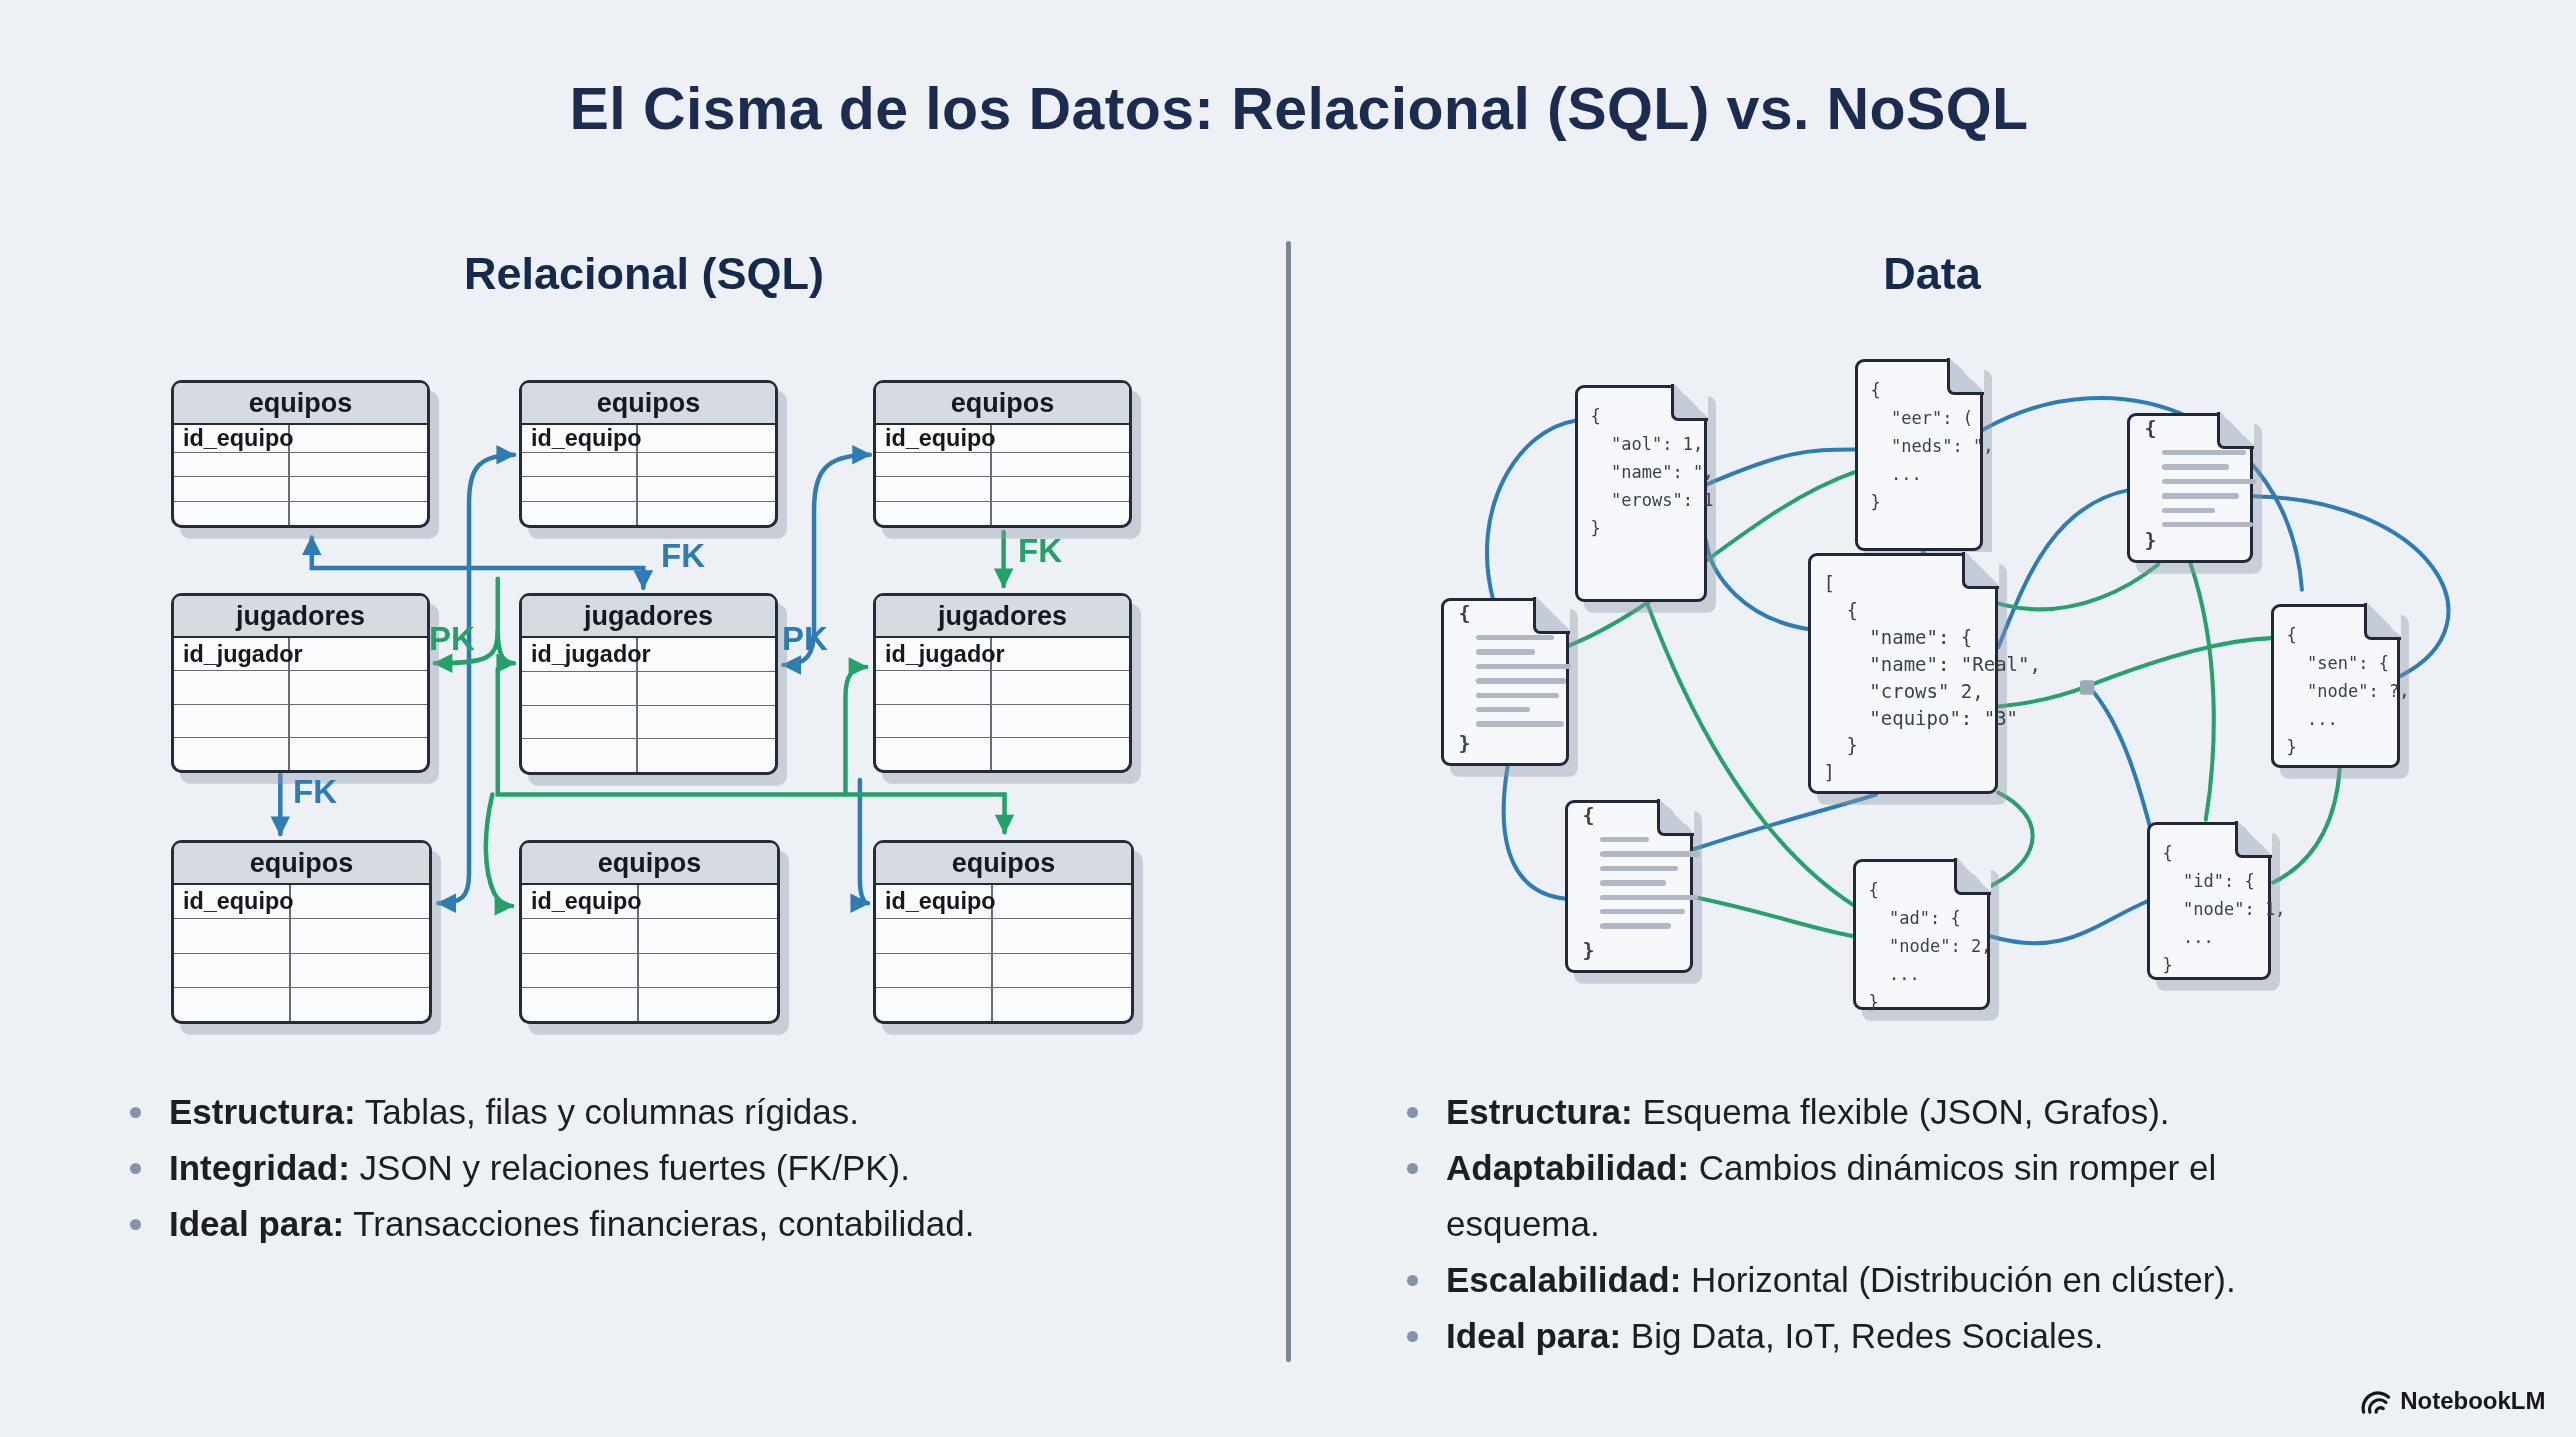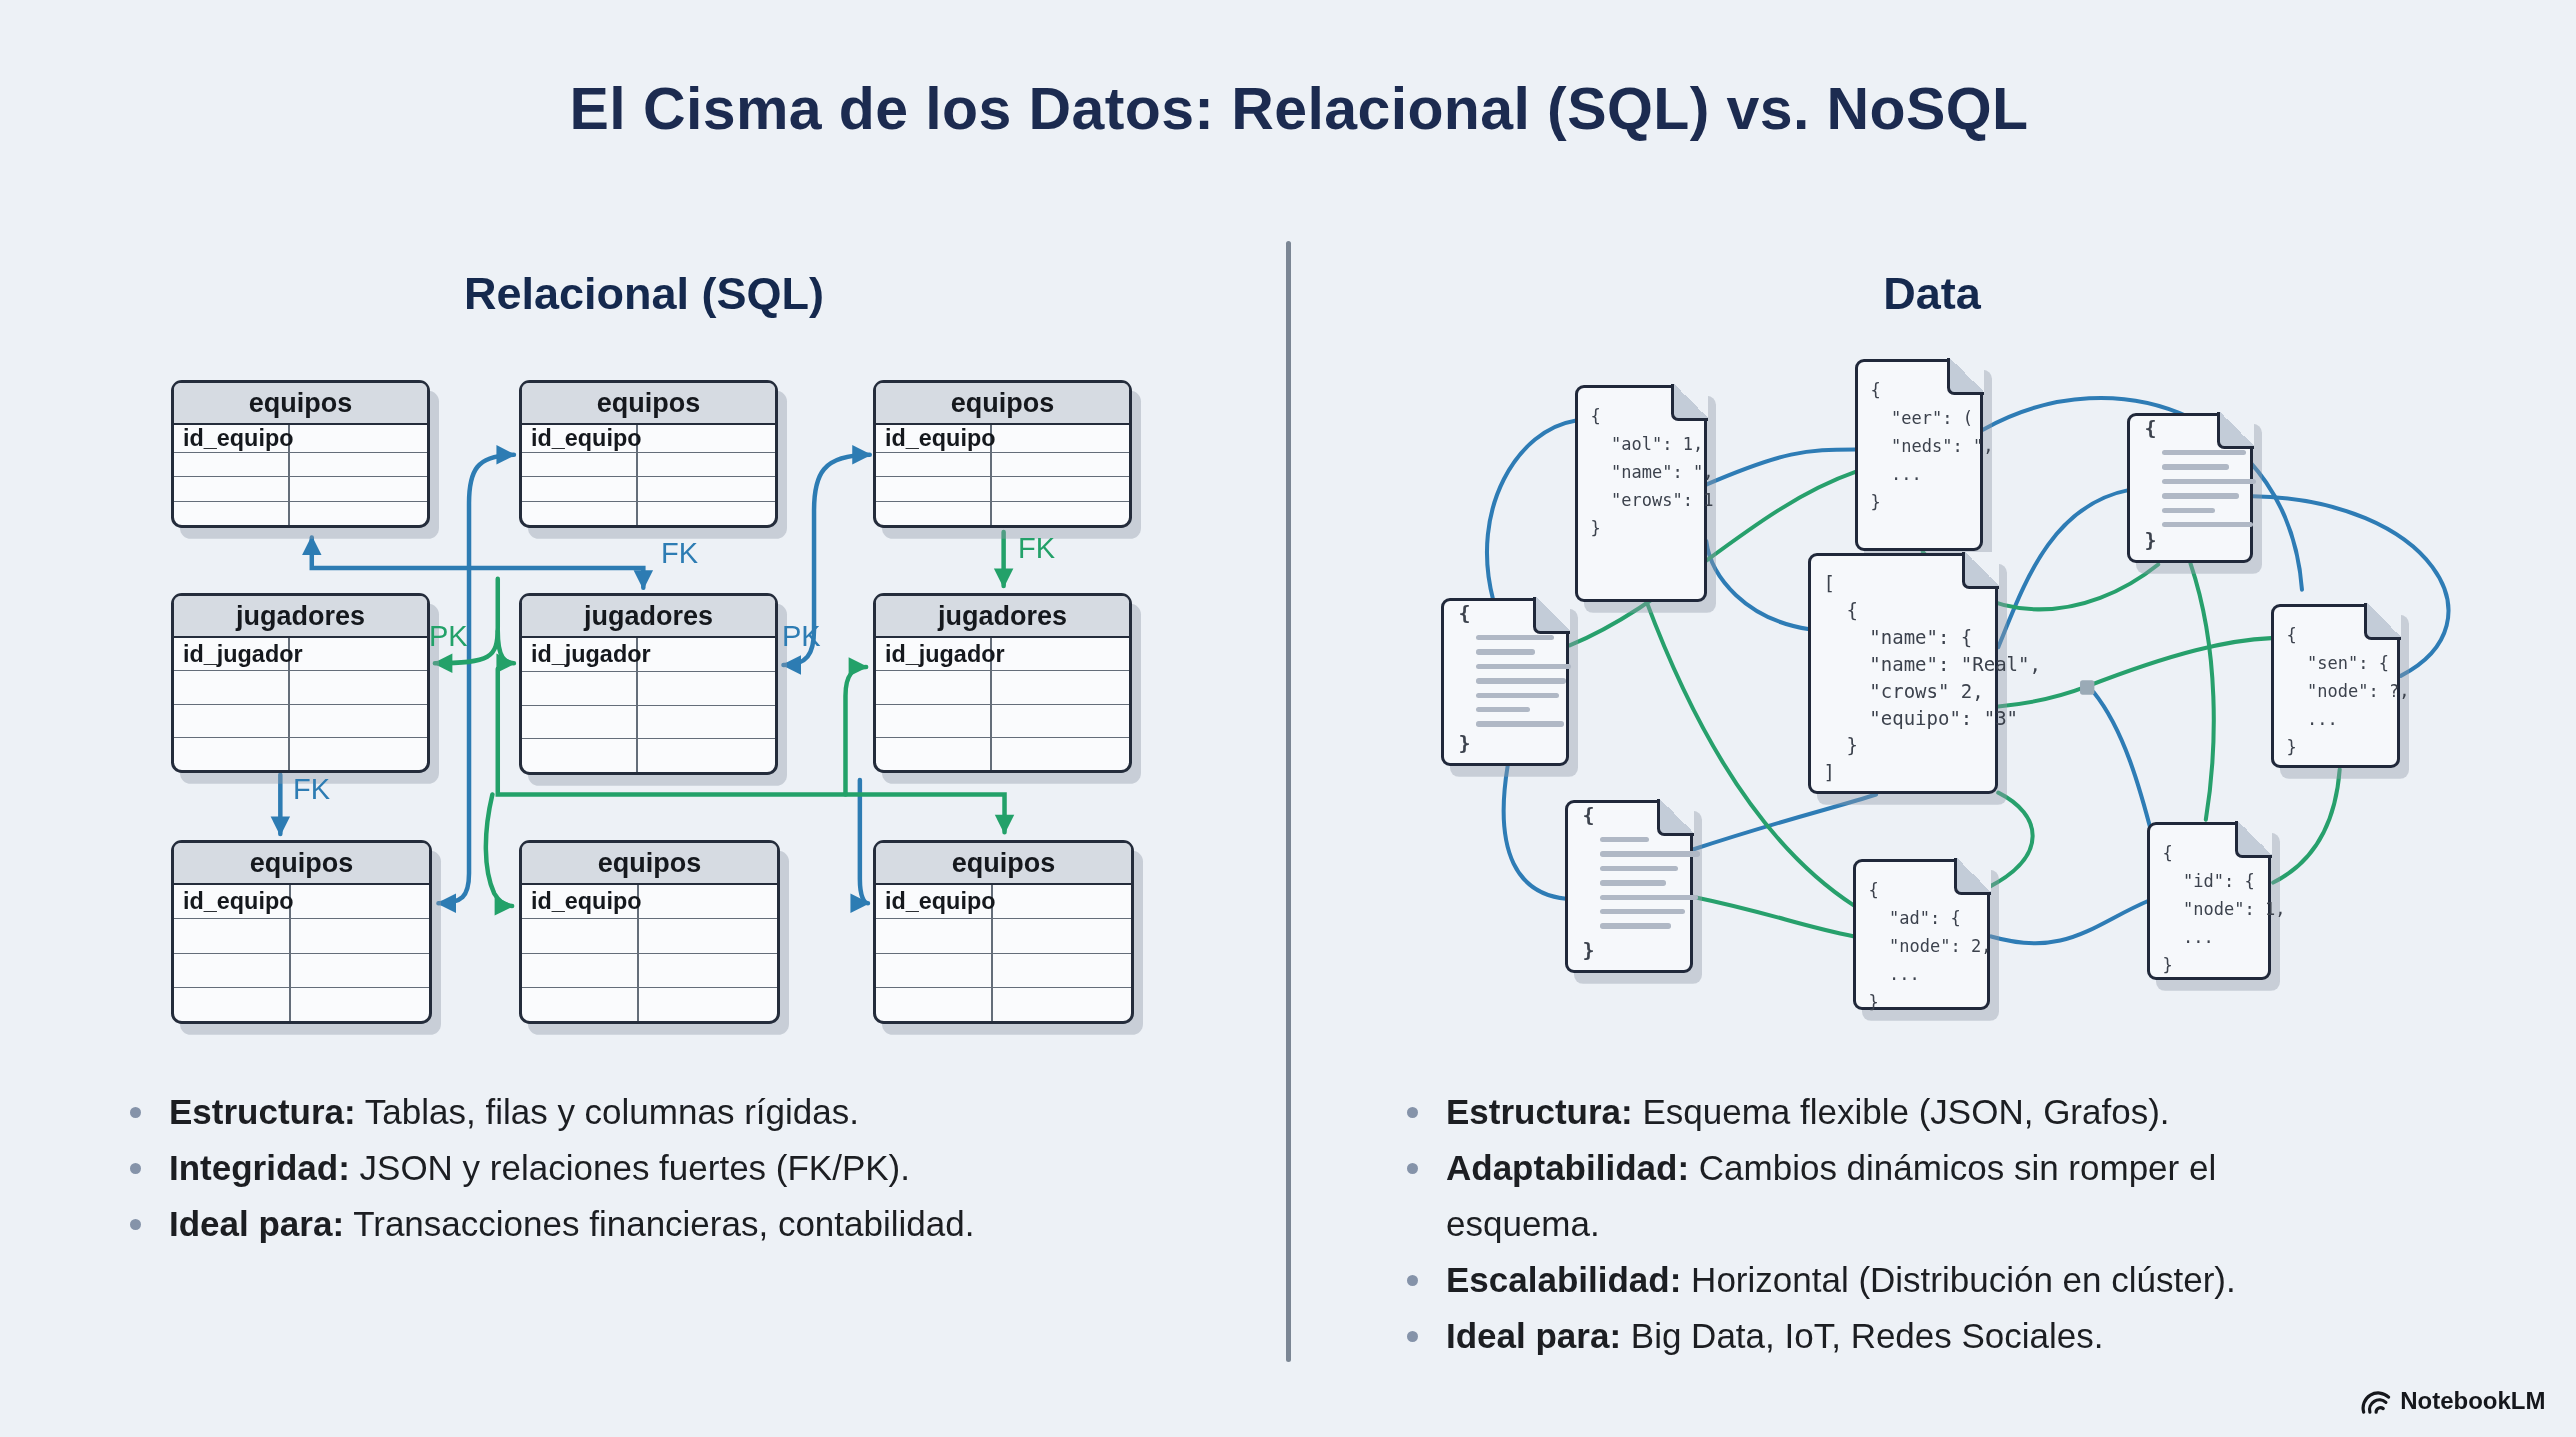--- a/index.html
+++ b/index.html
@@ -1,38 +1,38 @@
 <!DOCTYPE html>
 <html style="font-size:14.4px"><head>
 <meta charset="utf-8">
 <style>
   html,body{margin:0;padding:0;background:#e6eaf1;}
   .page{position:relative;width:2576px;height:1438px;background:#edf1f6;overflow:hidden;
         font-family:"Liberation Sans",sans-serif;color:#1c1e22;padding-left:22px;}
   .title{position:absolute;left:0;top:75px;width:100%;text-align:center;
          font-size:59px;font-weight:bold;color:#1c2b50;letter-spacing:0.4px;}
-  .panel-heading{position:absolute;top:268px;font-size:45px;font-weight:bold;color:#15294e;text-align:center;}
+  .panel-heading{position:absolute;top:248px;font-size:45px;font-weight:bold;color:#15294e;text-align:center;}
   #sql-heading{left:0;width:1288px;}
   #nosql-heading{left:1288px;width:1288px;}
   .divider{position:absolute;left:1286px;top:241px;width:4.5px;height:1121px;background:#7b8694;border-radius:2.7px;}
 
   #wires{position:absolute;left:0;top:0;}
 
   
   .tbl{position:absolute;border:3.6px solid #242c3b;border-radius:10.8px;background:#fafbfd;
        box-shadow:9px 10.8px 0 rgba(145,155,170,.40);display:flex;flex-direction:column;box-sizing:border-box;}
   .tbl-head{flex:0 0 40px;background:#d6dbe2;border-bottom:2.7px solid #242c3b;display:flex;align-items:center;
             justify-content:center;font-size:27px;font-weight:bold;color:#15181d;border-radius:6.3px 6.3px 0 0;}
   .tbl-body{flex:1;display:flex;flex-direction:column;position:relative;}
   .tbl-body::before{content:'';position:absolute;left:45%;top:0;bottom:0;width:1.8px;background:#646d79;}
   .tbl-row{flex:1;border-top:1.8px solid #646d79;display:flex;align-items:center;}
   .tbl-row:first-child{border-top:none;}
   .fld{padding-left:9px;font-size:23.4px;font-weight:bold;color:#15181d;position:relative;z-index:1;}
 
-  .key{position:absolute;font-size:29px;font-weight:normal;z-index:5;}
+  .key{position:absolute;font-size:33px;font-weight:bold;z-index:5;}
   .key.blue{color:#2d7cb3;}
   .key.green{color:#23a169;}
 
   
   .doc{position:absolute;background:#f6f8fb;border:3.6px solid #20283a;border-radius:9px;
        box-shadow:9px 10.8px 0 rgba(145,155,170,.40);box-sizing:border-box;}
   .doc::before{content:'';position:absolute;top:-3.6px;right:-3.6px;width:34px;height:34px;
        background:linear-gradient(to bottom left,#edf1f6 50%,#c3ccd8 50%);
        border-left:3.6px solid #20283a;border-bottom:3.6px solid #20283a;border-bottom-left-radius:7.2px;}
   .doc .code{white-space:pre;font-family:"DejaVu Sans Mono",monospace;font-size:17px;line-height:28px;

